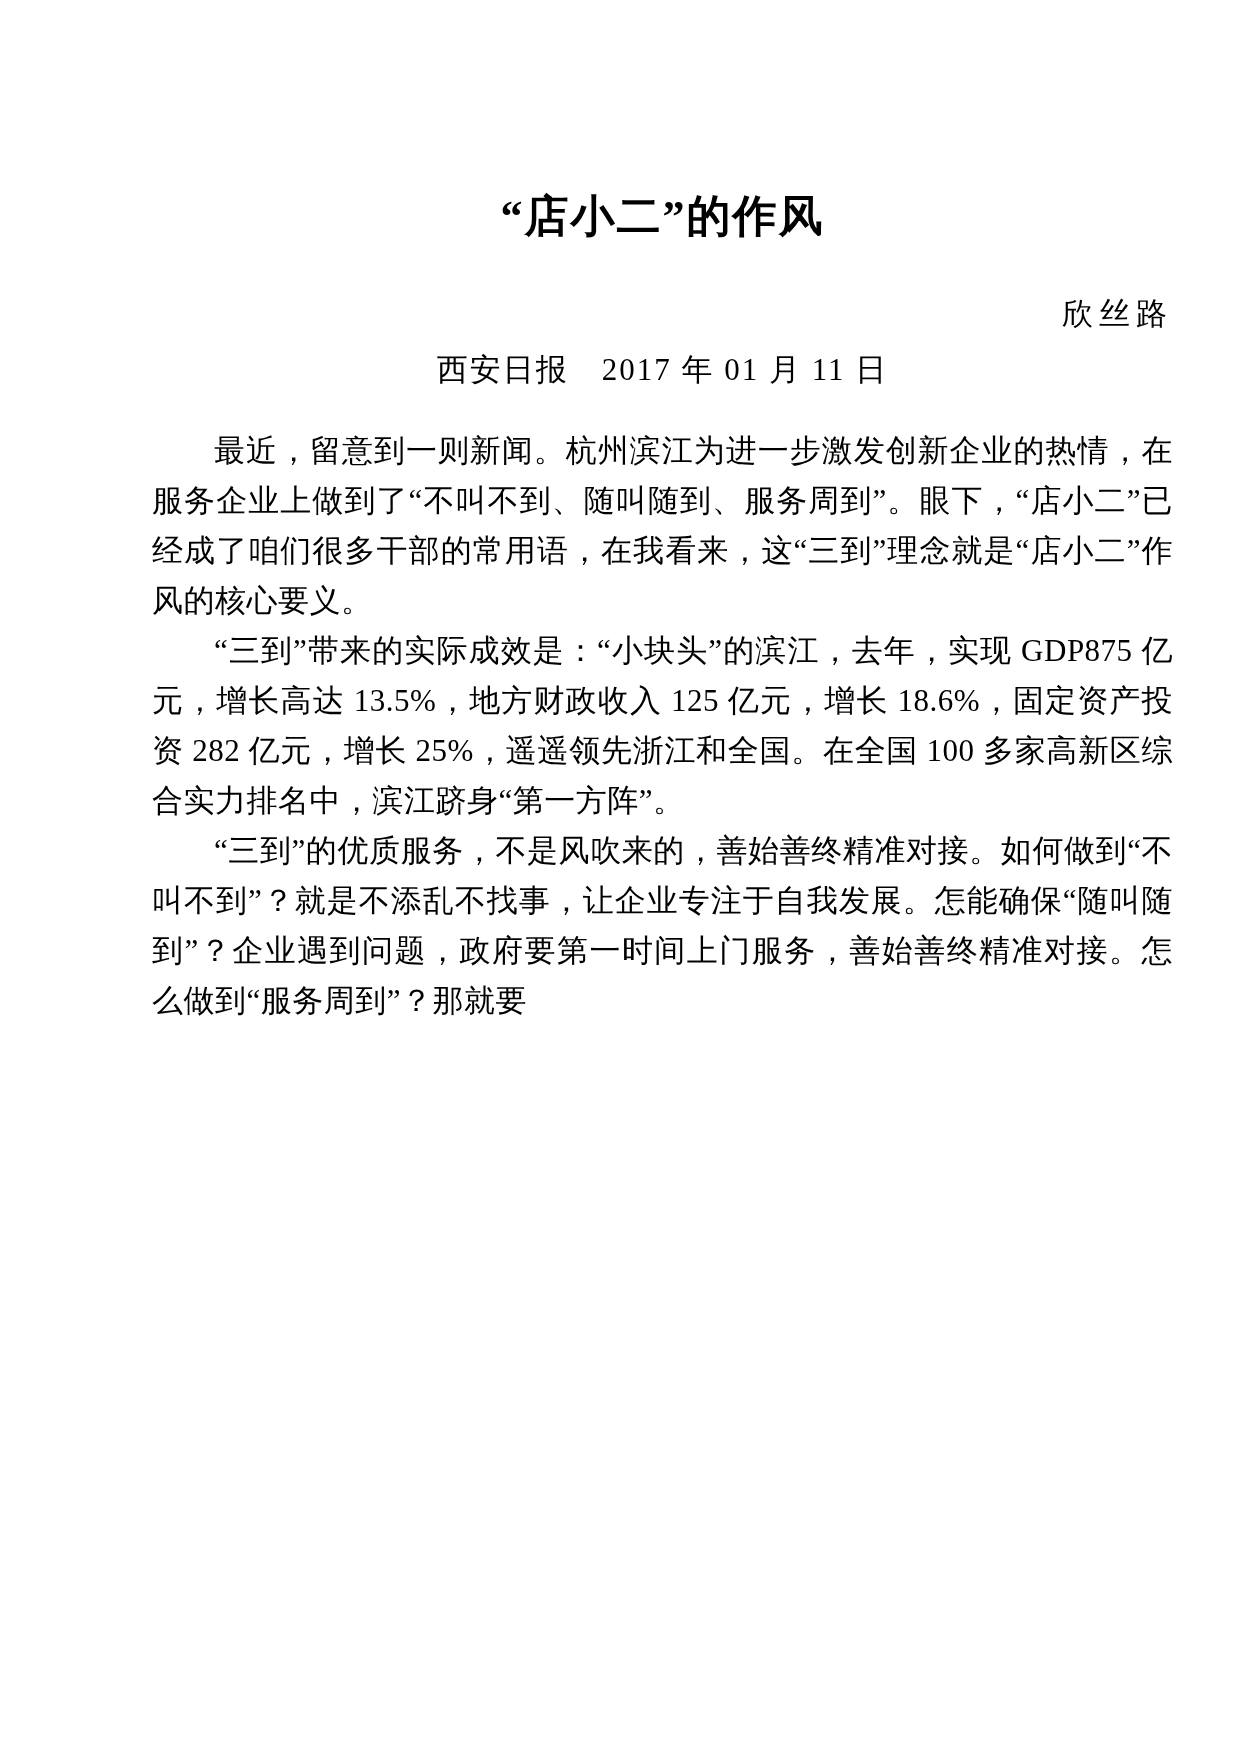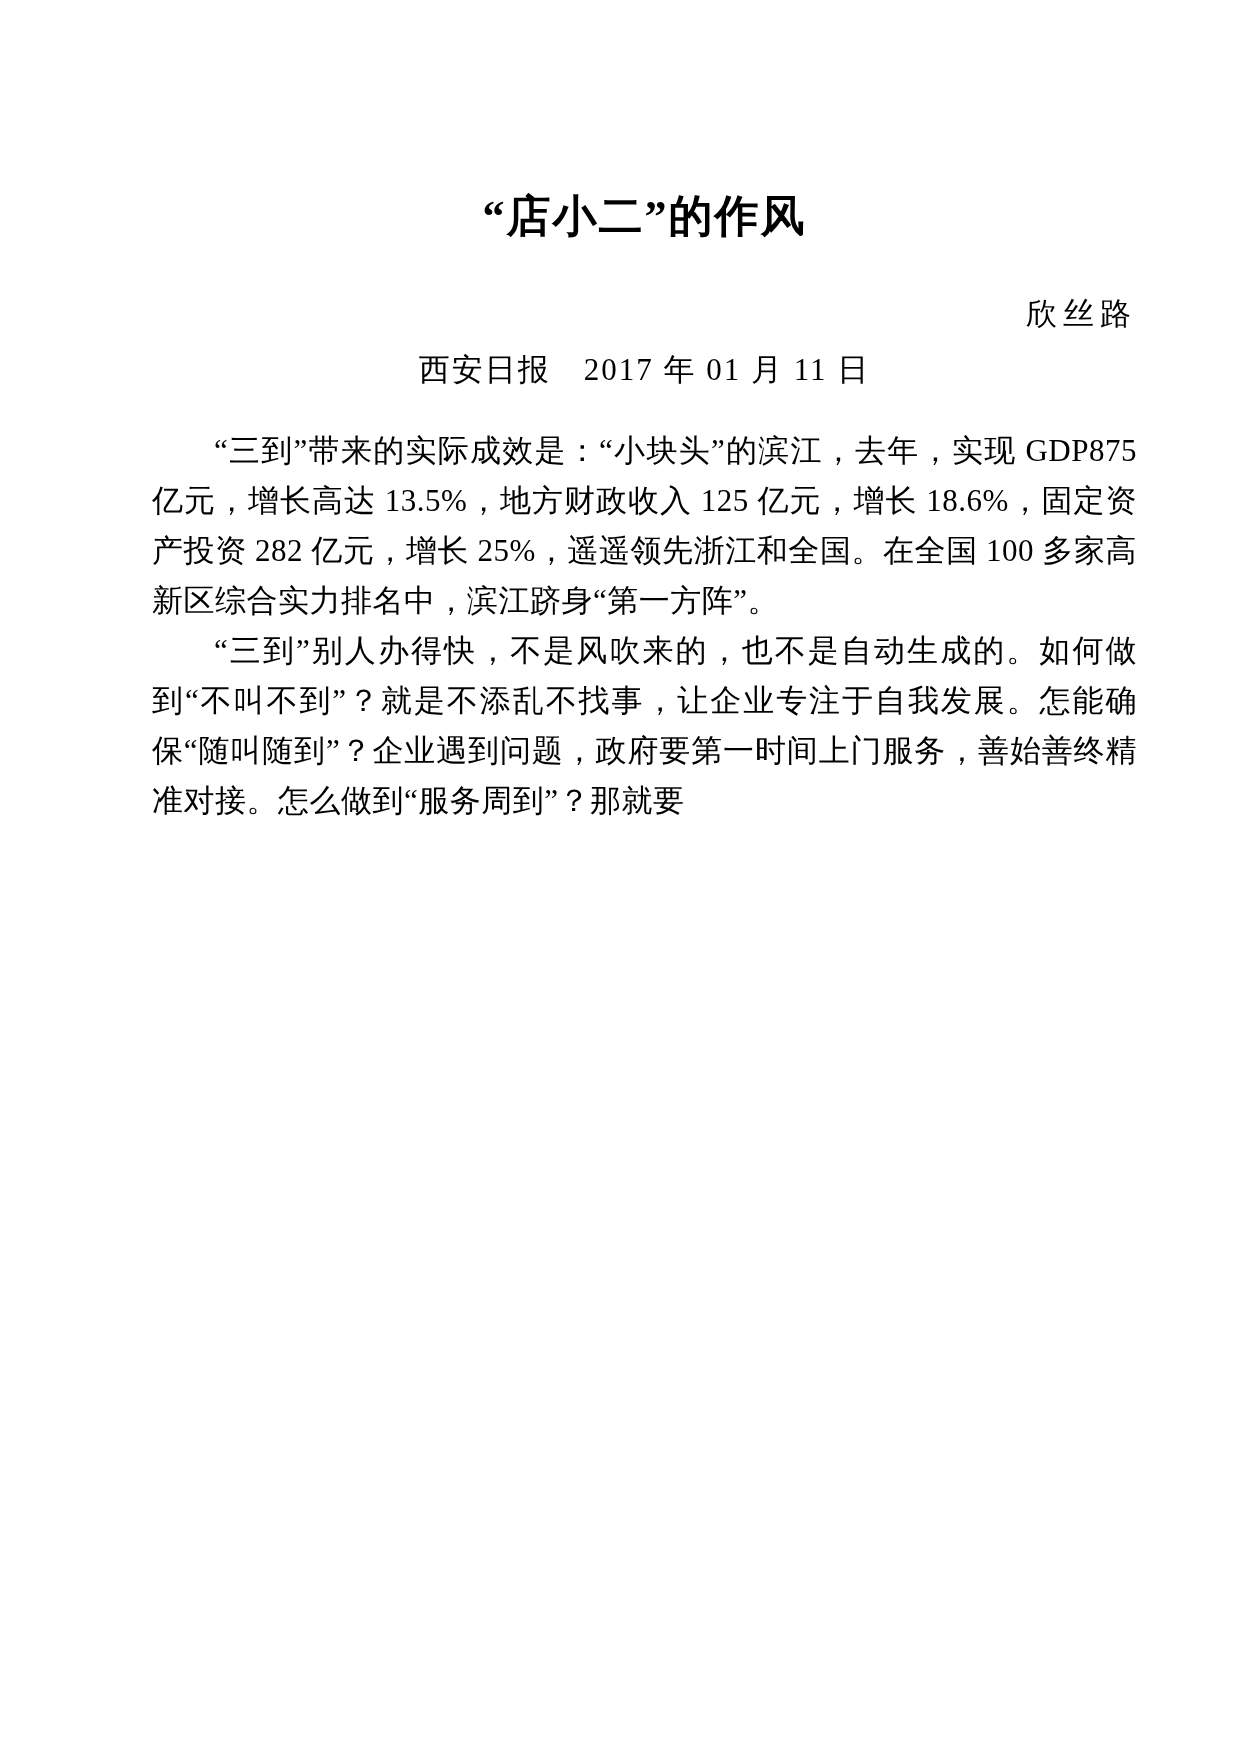--- a/index.html
+++ b/index.html
@@ -11,21 +11,21 @@
     width: 1241px;
     height: 1754px;
     font-family: "Liberation Serif", "DejaVu Serif", serif;
     color: #000000;
   }
   .page {
     box-sizing: border-box;
     width: 1241px;
     height: 1754px;
     background: #ffffff;
-    padding: 188px 104px 120px 152px;
+    padding: 188px 68px 120px 152px;
     overflow: hidden;
   }
   .doc-title {
     font-size: 44px;
     font-weight: bold;
     text-align: center;
     margin: 0 0 44px 0;
     line-height: 58px;
     letter-spacing: 2px;
   }
@@ -59,16 +59,17 @@
 <body>
 
 <main class="page">
   <h1 class="doc-title">“店小二”的作风</h1>
 
   <div class="doc-author">欣丝路</div>
 
   <div class="doc-source">西安日报　2017 年 01 月 11 日</div>
 
   <section class="doc-body">
+    <p>最近，留意到一则新闻。杭州滨江为进一步激发创新企业的热情，在服务企业上做到了“不叫不到、随叫随到、服务周到”。眼下，“店小二”已经成了咱们很多干部的常用语，在我看来，这“三到”理念就是“店小二”作风的核心要义。</p>
     <p>“三到”带来的实际成效是：“小块头”的滨江，去年，实现 GDP875 亿元，增长高达 13.5%，地方财政收入 125 亿元，增长 18.6%，固定资产投资 282 亿元，增长 25%，遥遥领先浙江和全国。在全国 100 多家高新区综合实力排名中，滨江跻身“第一方阵”。</p>
-    <p>“三到”别人办得快，不是风吹来的，也不是自动生成的。如何做到“不叫不到”？就是不添乱不找事，让企业专注于自我发展。怎能确保“随叫随到”？企业遇到问题，政府要第一时间上门服务，善始善终精准对接。怎么做到“服务周到”？那就要</p>
+    <p>“三到”的优质服务，不是风吹来的，善始善终精准对接。如何做到“不叫不到”？就是不添乱不找事，让企业专注于自我发展。怎能确保“随叫随到”？企业遇到问题，政府要第一时间上门服务，善始善终精准对接。怎么做到“服务周到”？那就要</p>
   </section>
 </main>
 
 </body></html>

